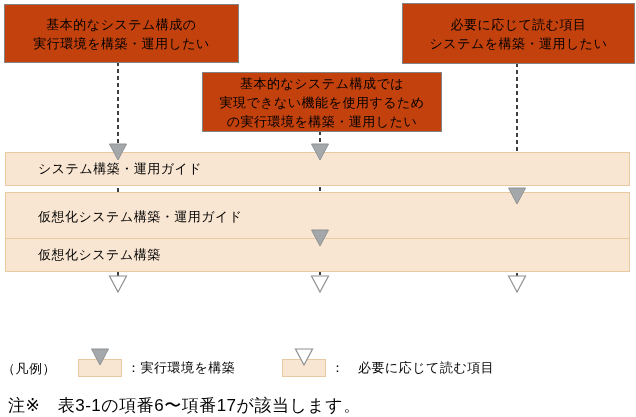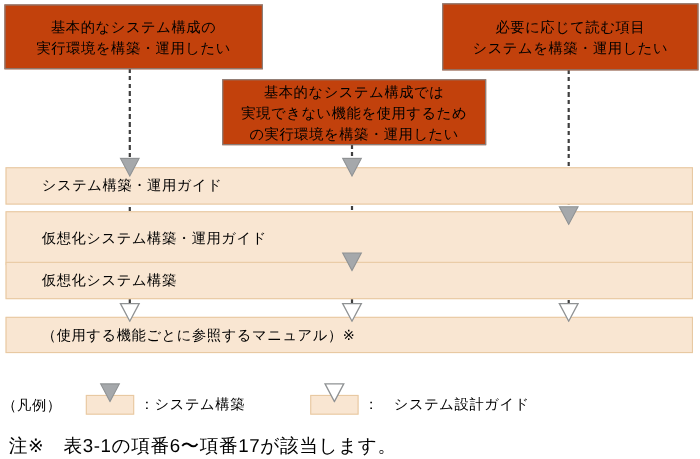--- a/index.html
+++ b/index.html
@@ -80,42 +80,39 @@
 
   <div class="bar bar1">
     <span>システム構築・運用ガイド</span>
   </div>
   <div class="bar bar2">
     <span>仮想化システム構築・運用ガイド</span>
   </div>
   <div class="bar bar3">
     <span>仮想化システム構築</span>
   </div>
-  <div class="bar bar4">
-    <span>（使用する機能ごとに参照するマニュアル）※</span>
-  </div>
 
   <div class="legend-title">（凡例）</div>
 
   <div class="legend-item must">
     <span class="swatch">
       <svg viewBox="0 0 20 18" class="arrow must">
           <polygon points="1.5,1 18.5,1 10,17"></polygon>
         </svg>
     </span>
-    <span class="legend-label">：システム構築</span>
+    <span class="legend-label">：実行環境を構築</span>
   </div>
 
   <div class="legend-item optional">
     <span class="swatch">
       <svg viewBox="0 0 20 18" class="arrow optional">
           <polygon points="1.5,1 18.5,1 10,17"></polygon>
         </svg>
     </span>
-    <span class="legend-label">：　システム設計ガイド</span>
+    <span class="legend-label">：　必要に応じて読む項目</span>
   </div>
 
   <div class="footnote">注※　表3-1の項番6〜項番17が該当します。</div>
 <div class="flow-line" style="left: 117px; top: 62px; height: 226px;"></div>
     <svg viewBox="0 0 20 18" class="arrow must" style="left: 108px; top: 143px;">
       <polygon points="1.5,1 18.5,1 10,17"></polygon>
     </svg>
     <svg viewBox="0 0 20 18" class="arrow optional" style="left: 108px; top: 275px;">
       <polygon points="1.5,1 18.5,1 10,17"></polygon>
     </svg>

